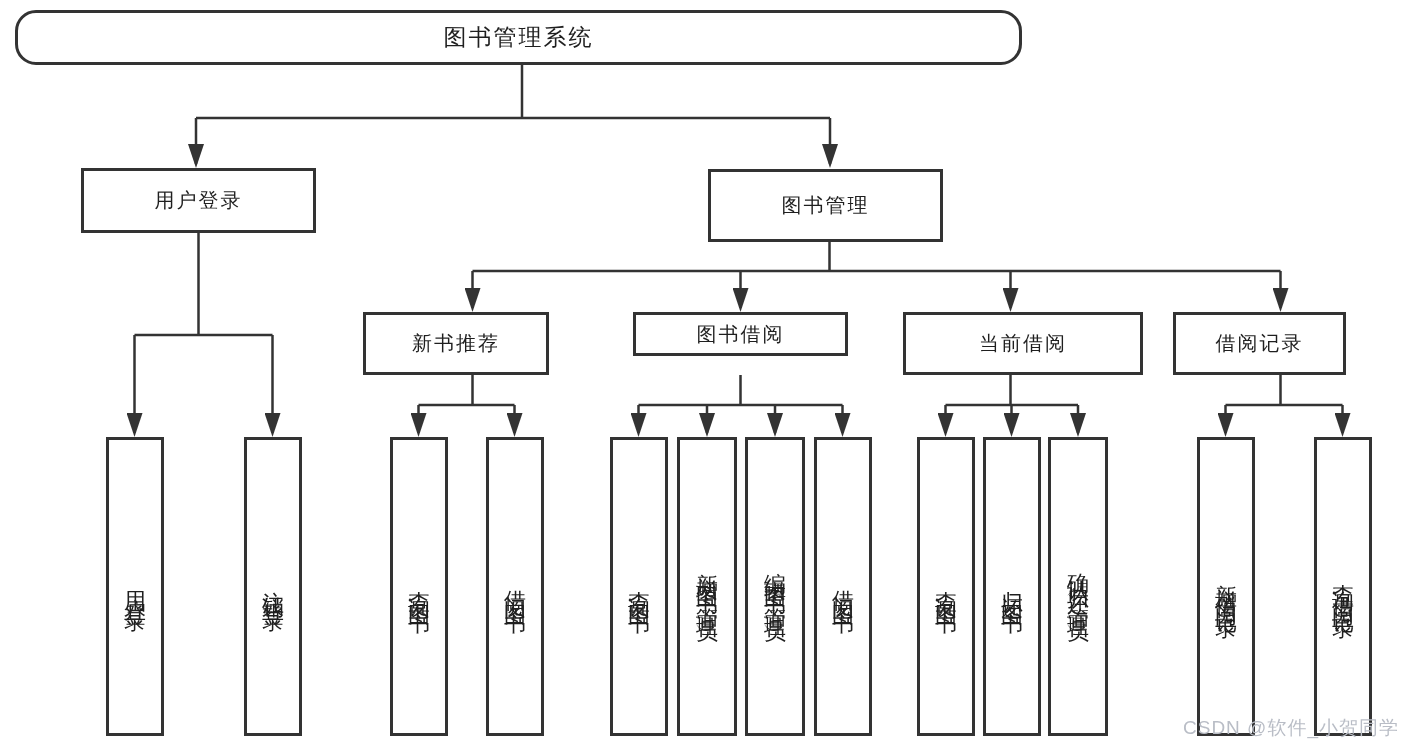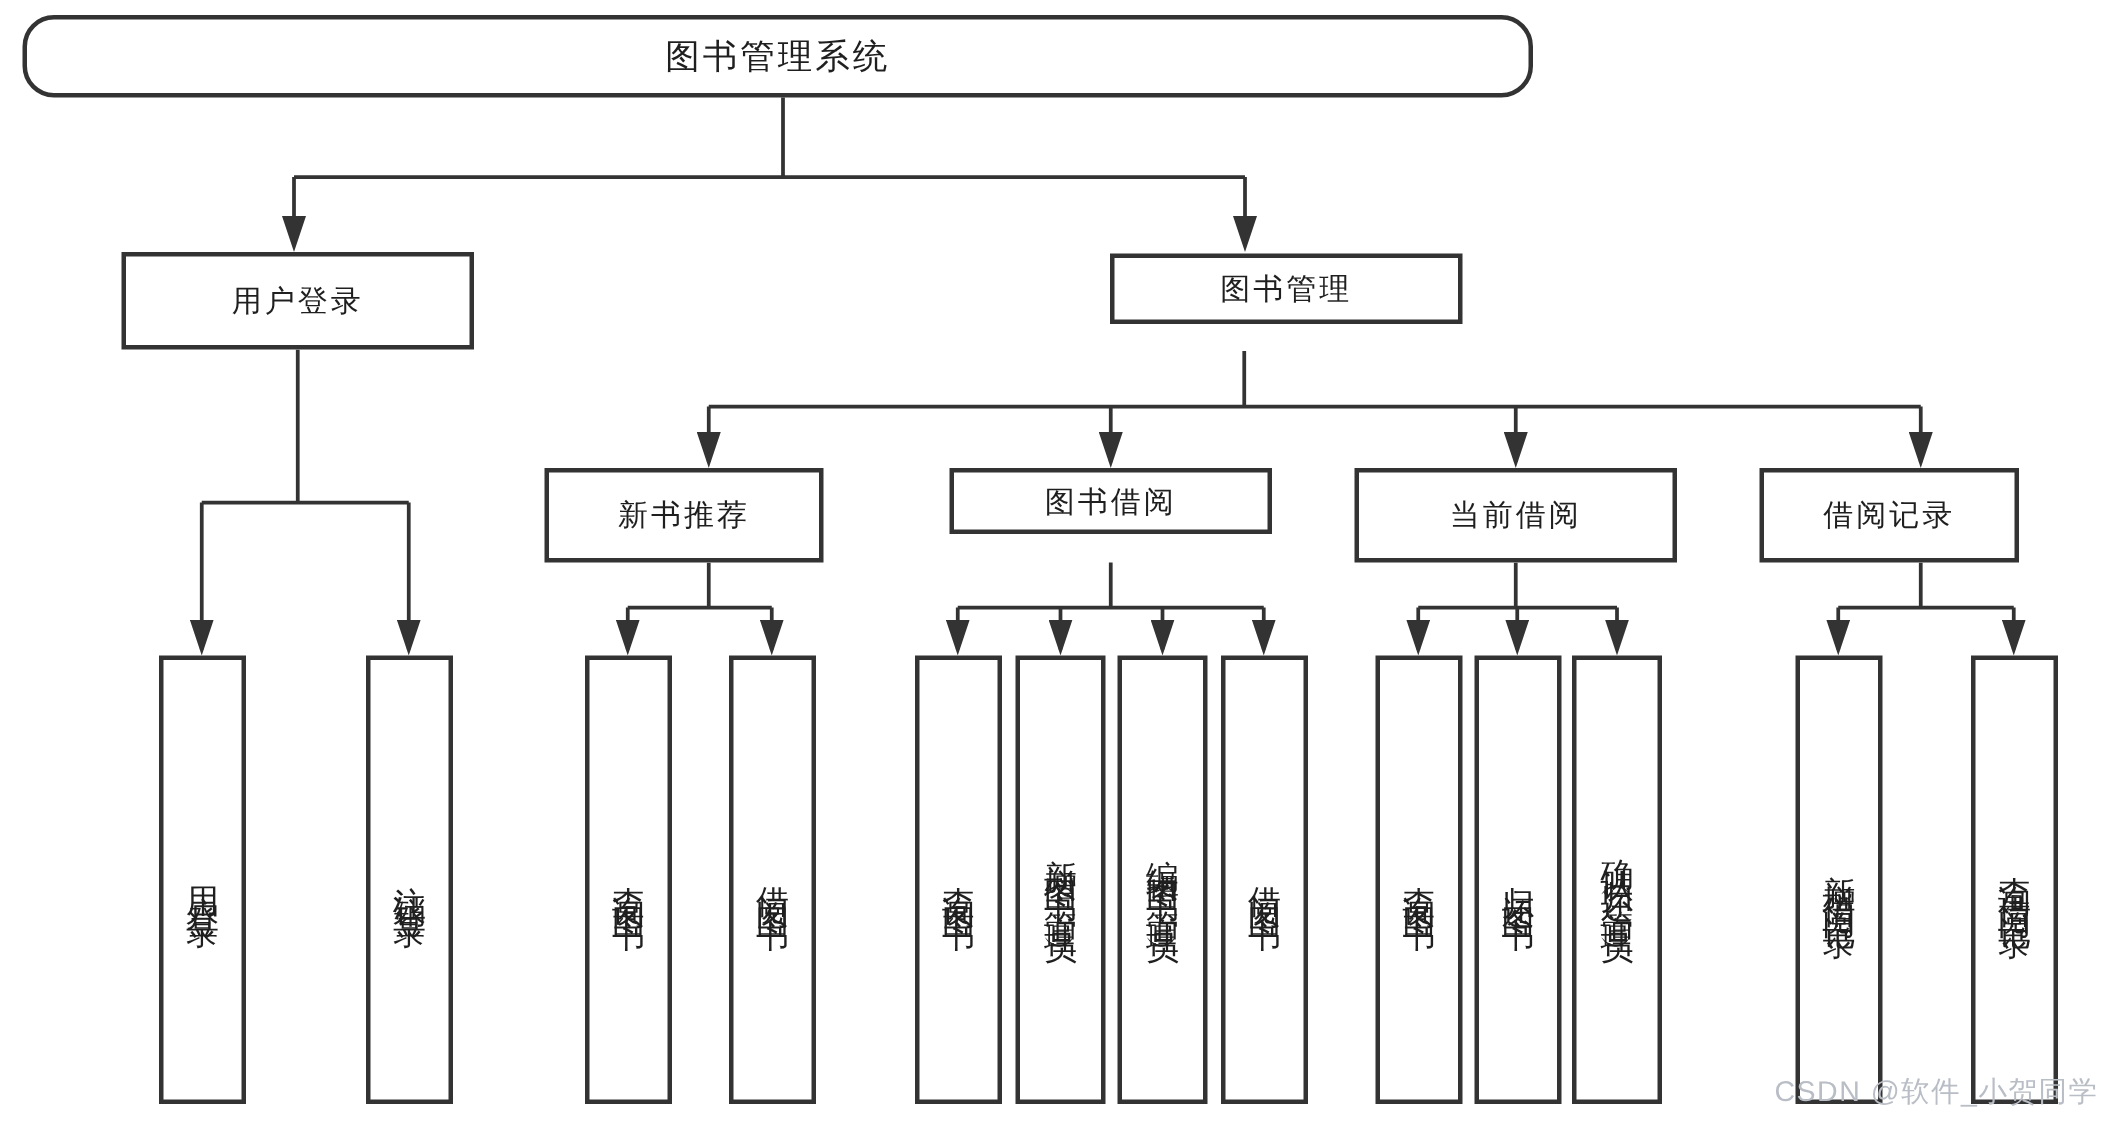--- a/index.html
+++ b/index.html
@@ -116,31 +116,31 @@
     </g>
   </svg>
 
   <div class="node hbox rootbox">
     <span>图书管理系统</span>
   </div>
 
   <div class="node hbox" style="left:81px;top:168px;width:235px;height:65px">
     <span>用户登录</span>
   </div>
-  <div class="node hbox" style="left:740px;top:169px;width:235px;height:47px">
+  <div class="node hbox" style="left:708px;top:169px;width:235px;height:73px">
     <span>图书管理</span>
   </div>
 
   <div class="node hbox" style="left:363px;top:312px;width:186px;height:63px">
     <span>新书推荐</span>
   </div>
   <div class="node hbox" style="left:633px;top:312px;width:215px;height:44px">
     <span>图书借阅</span>
   </div>
-  <div class="node hbox" style="left:903px;top:312px;width:215px;height:63px">
+  <div class="node hbox" style="left:903px;top:312px;width:240px;height:63px">
     <span>当前借阅</span>
   </div>
   <div class="node hbox" style="left:1173px;top:312px;width:173px;height:63px">
     <span>借阅记录</span>
   </div>
 
   <div class="node leaf" style="left:106px">
     <span class="vtext">用户登录</span>
   </div>
   <div class="node leaf" style="left:244px">

